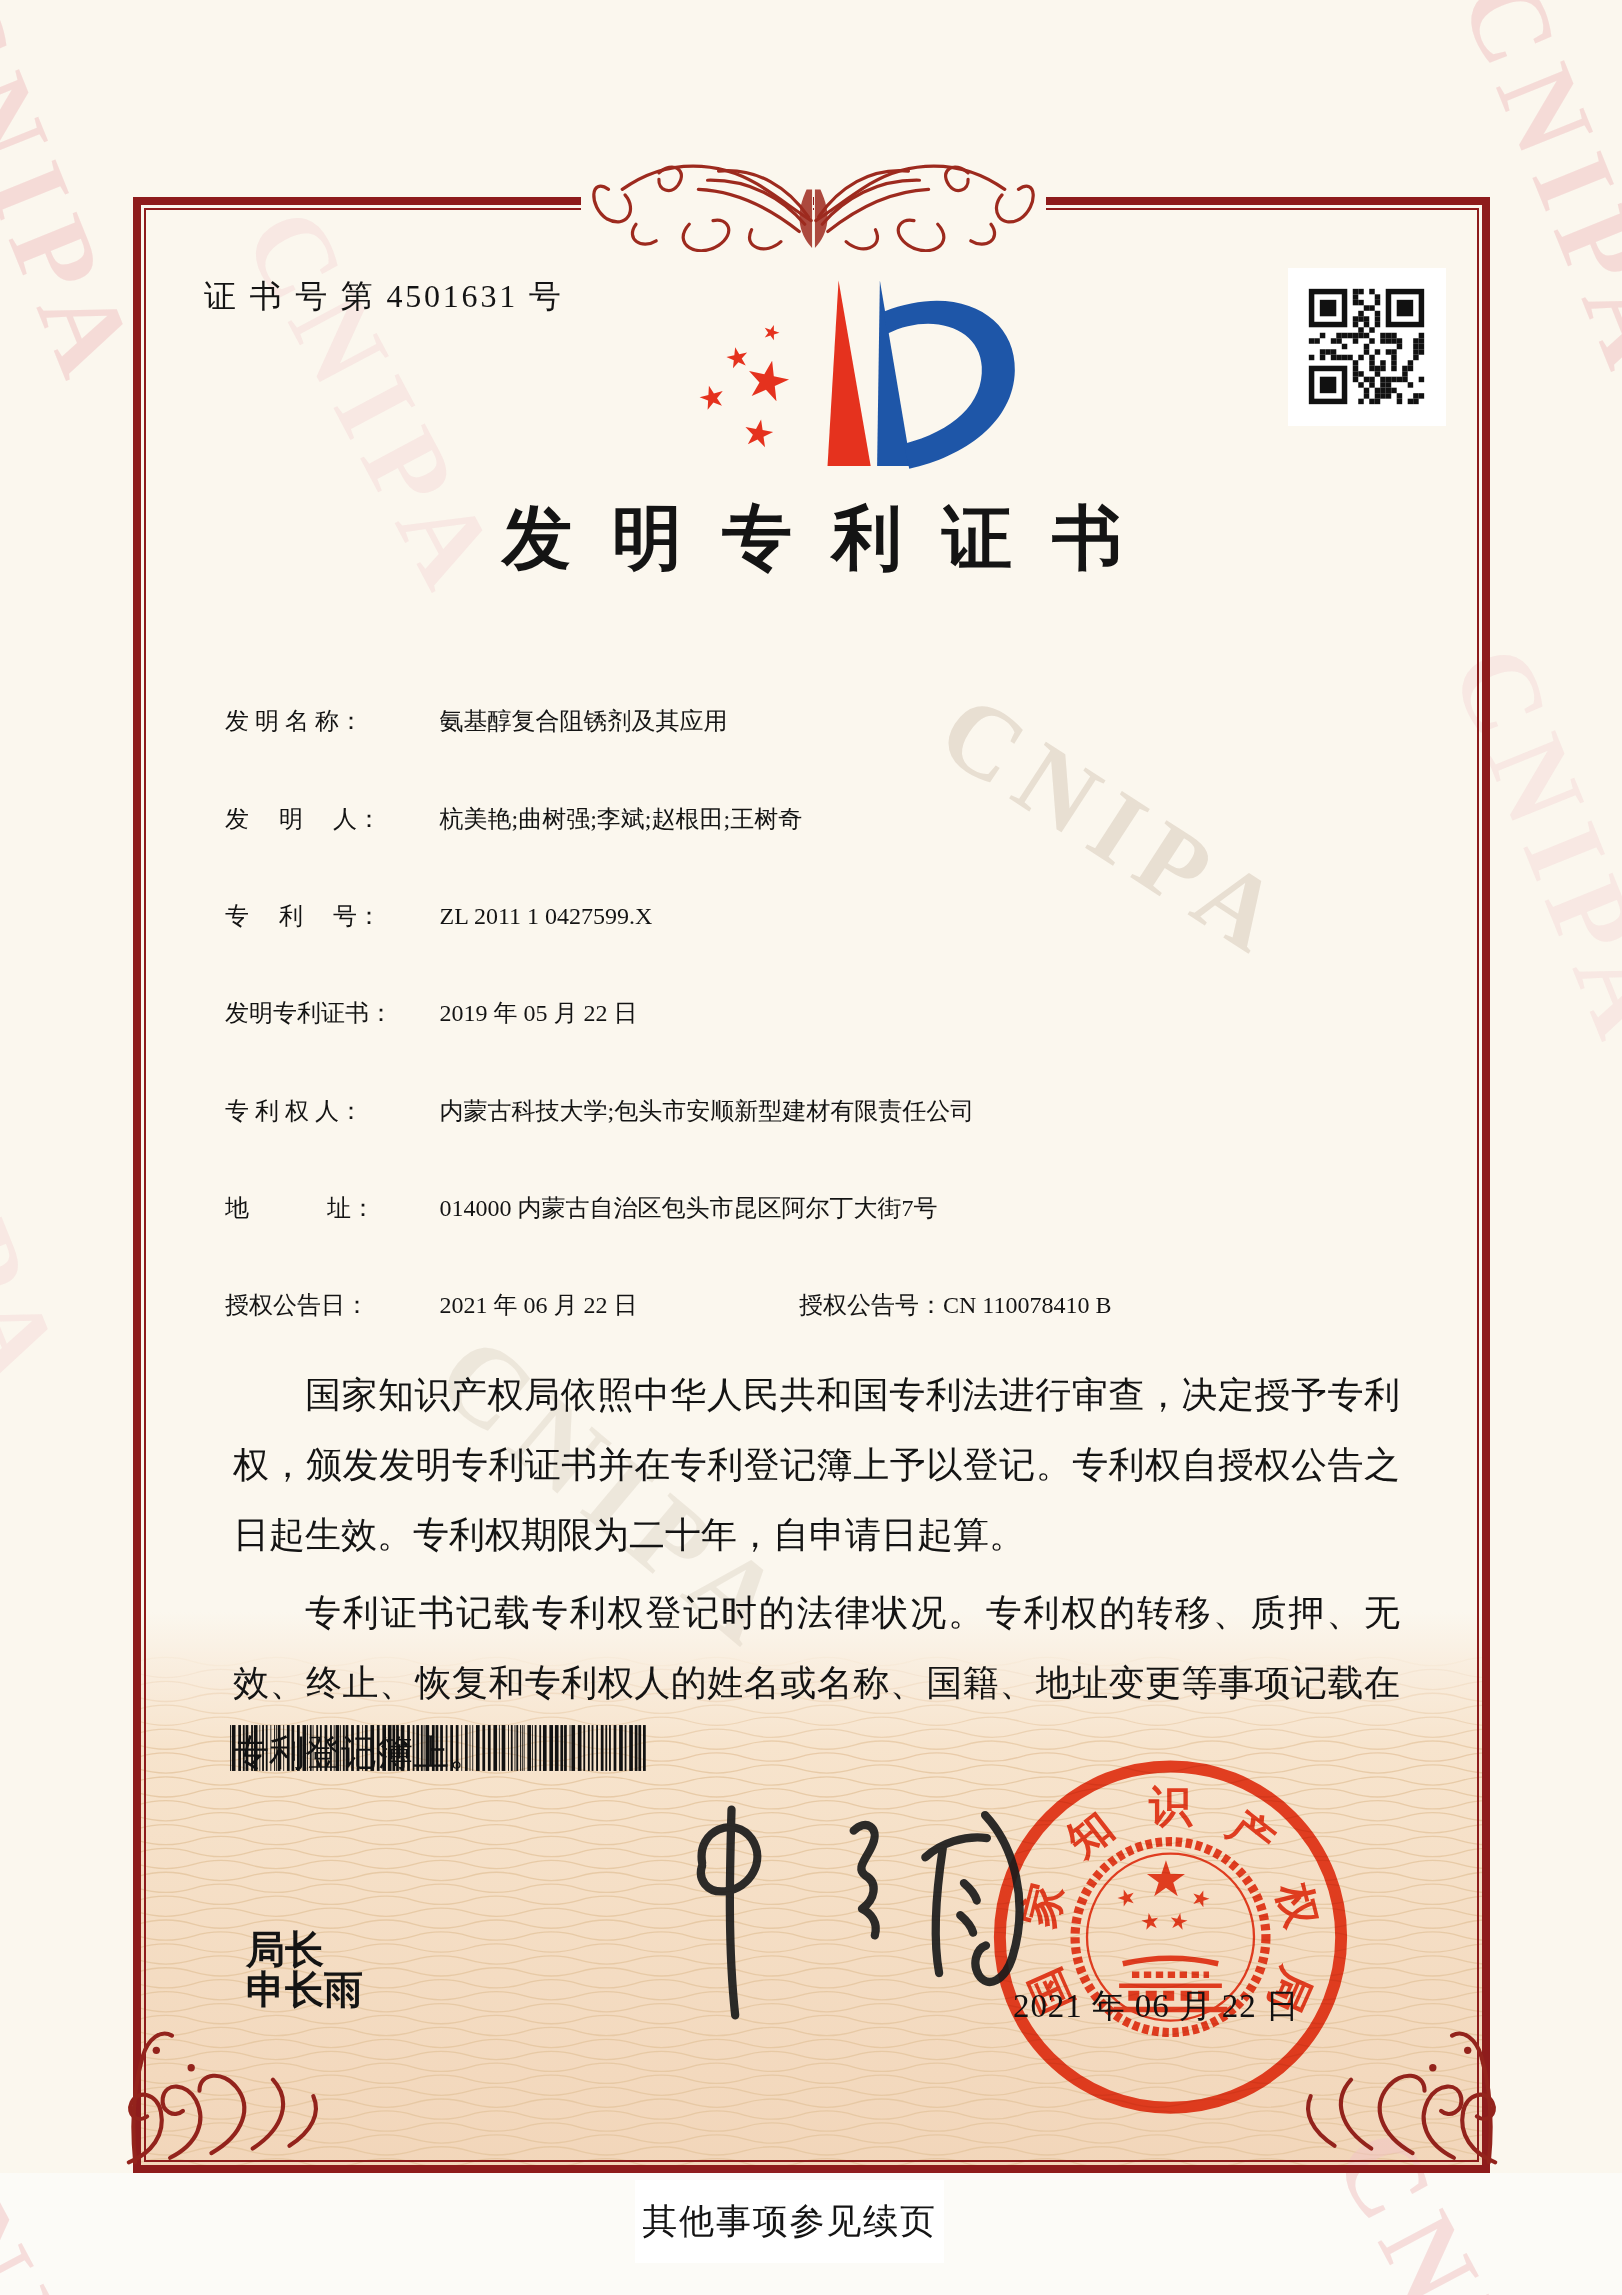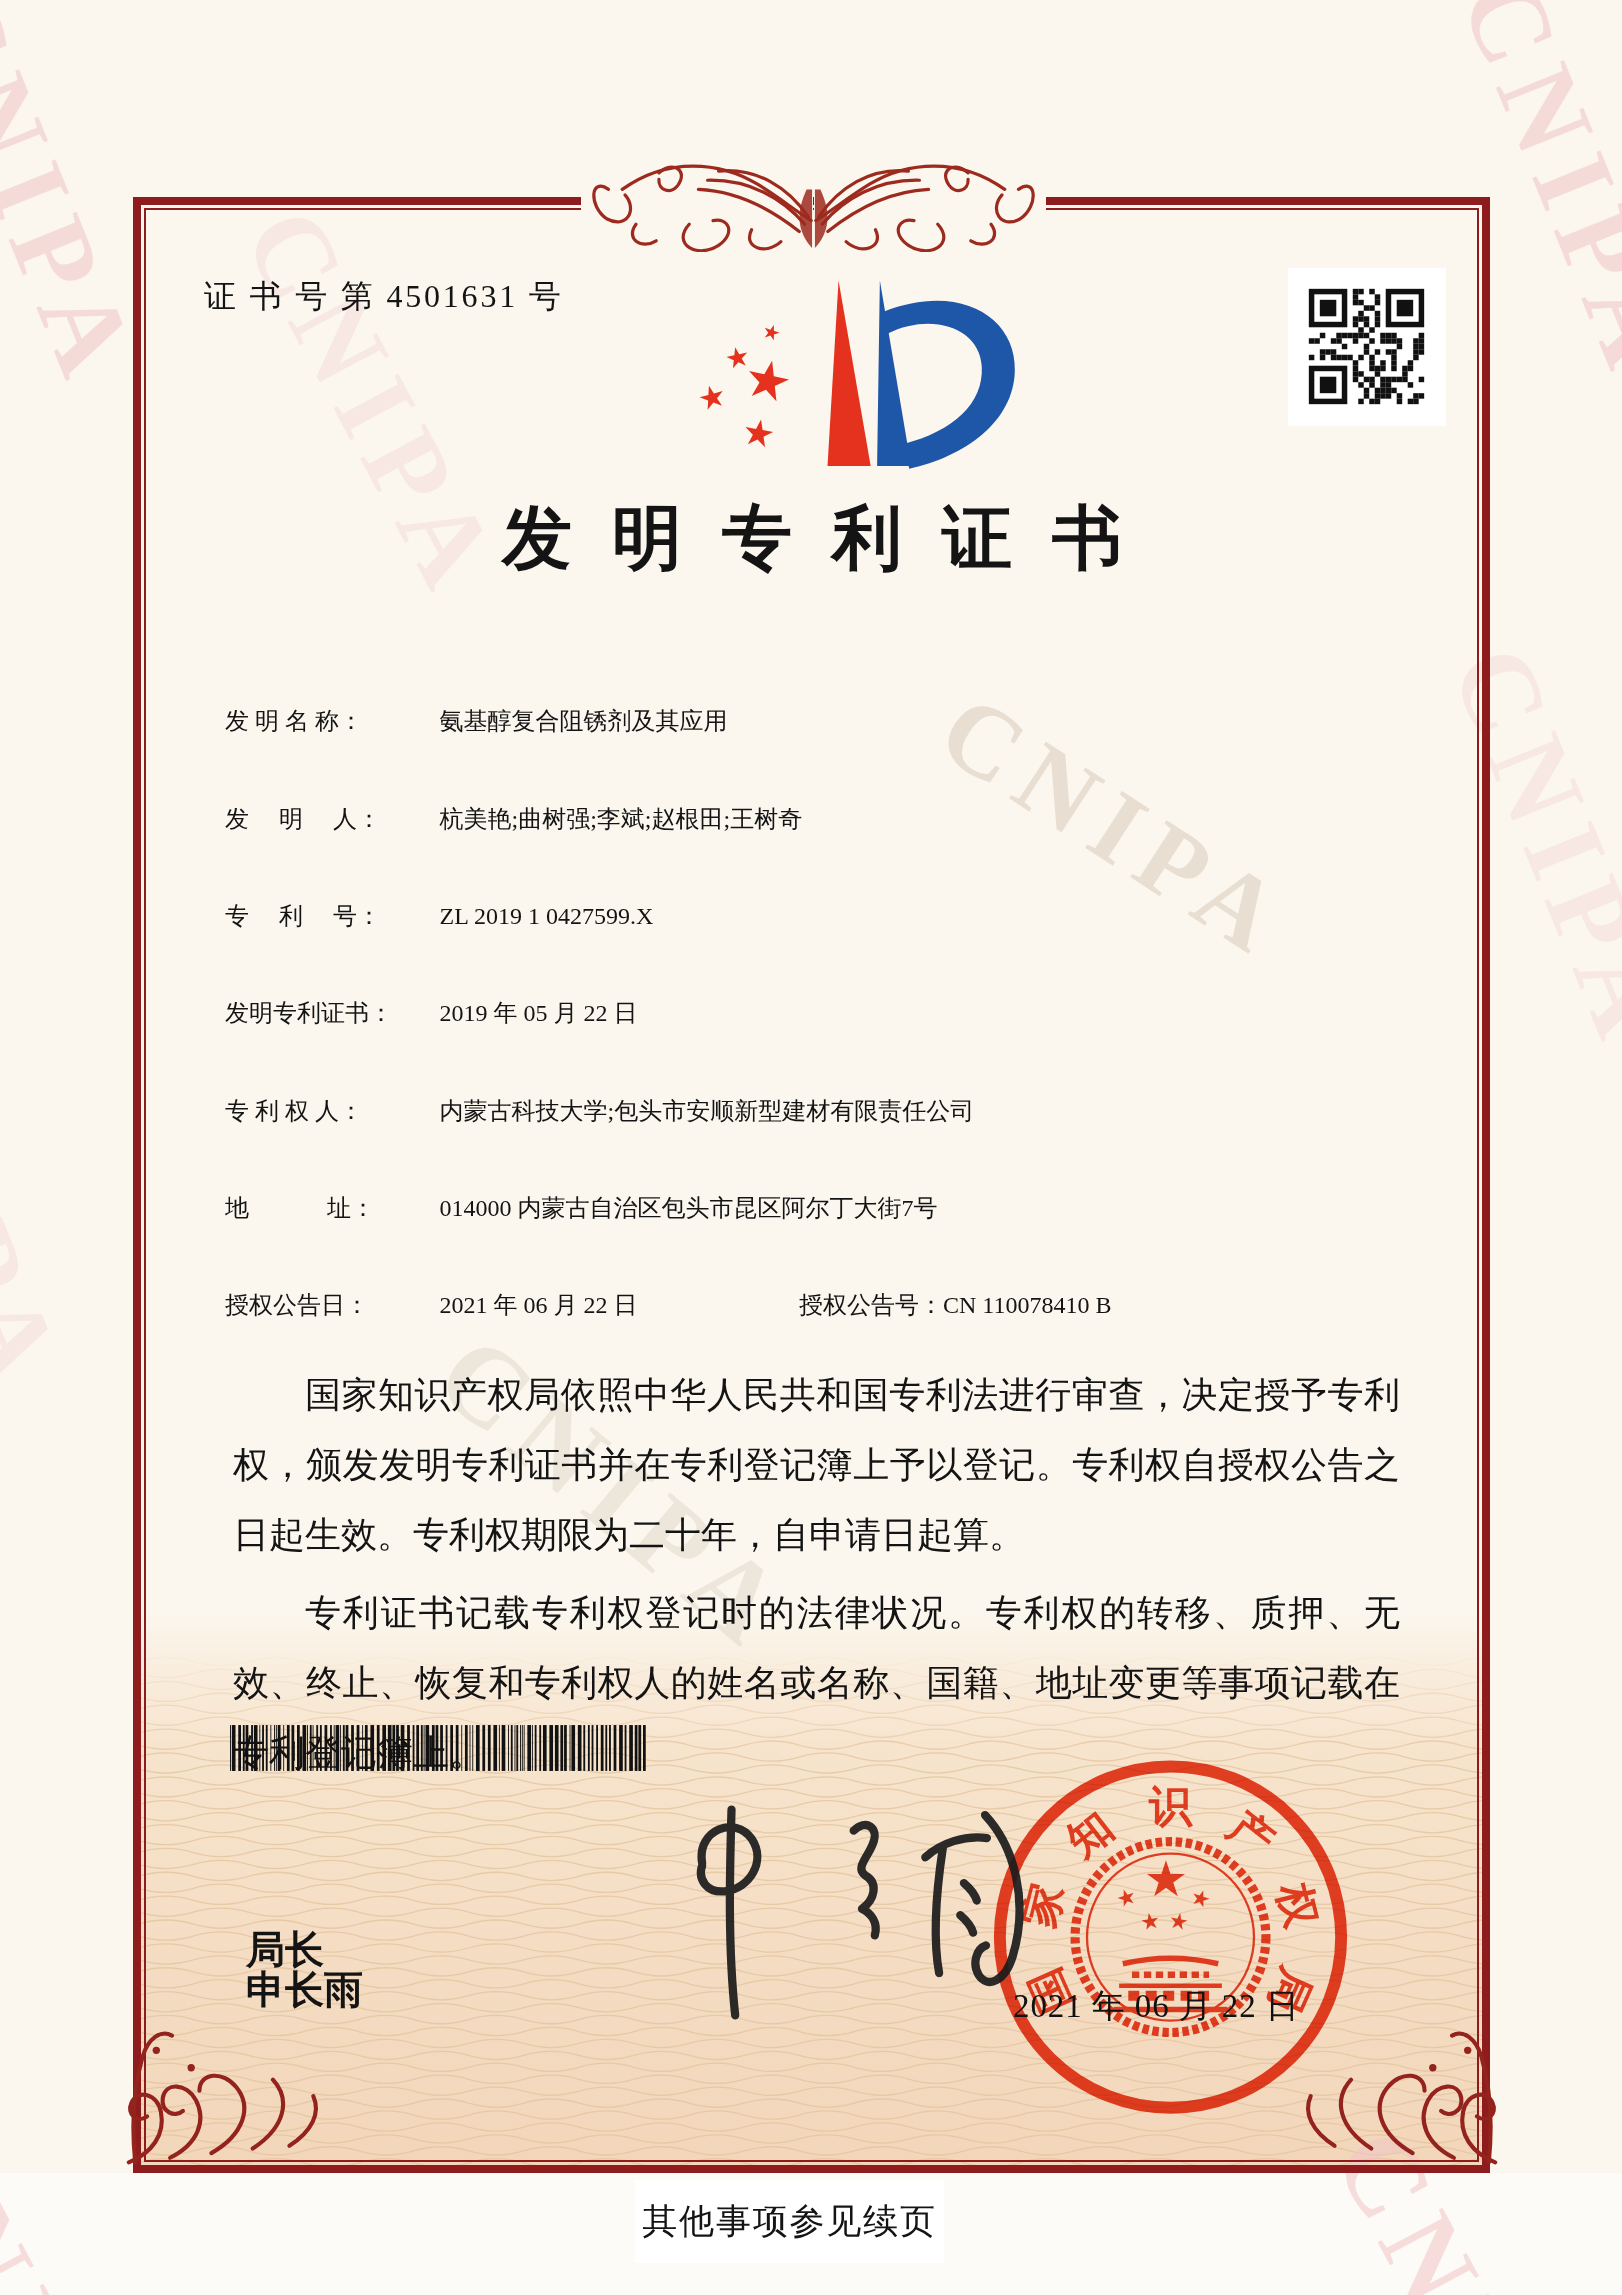--- a/index.html
+++ b/index.html
@@ -356,21 +356,21 @@
 
   <div class="doc-title">发明专利证书</div>
 
   <div class="field-row" style="top:705px">
     <span class="flabel">发 明 名 称：</span><span class="fvalue">氨基醇复合阻锈剂及其应用</span>
   </div>
   <div class="field-row" style="top:803px">
     <span class="flabel">发　 明　 人：</span><span class="fvalue">杭美艳;曲树强;李斌;赵根田;王树奇</span>
   </div>
   <div class="field-row" style="top:900px">
-    <span class="flabel">专　 利　 号：</span><span class="fvalue">ZL 2019 1 0427599.X</span>
+    <span class="flabel">专　 利　 号：</span><span class="fvalue">ZL 2011 1 0427599.X</span>
   </div>
   <div class="field-row" style="top:997px">
     <span class="flabel">发明专利证书：</span><span class="fvalue">2019 年 05 月 22 日</span>
   </div>
   <div class="field-row" style="top:1095px">
     <span class="flabel">专 利 权 人：</span><span class="fvalue">内蒙古科技大学;包头市安顺新型建材有限责任公司</span>
   </div>
   <div class="field-row" style="top:1192px">
     <span class="flabel">地　　　 址：</span><span class="fvalue">014000  内蒙古自治区包头市昆区阿尔丁大街7号</span>
   </div>

